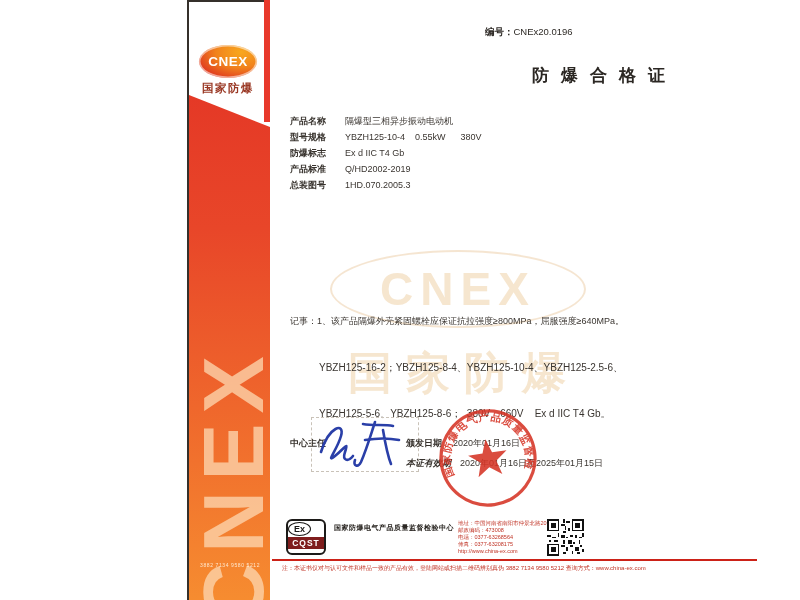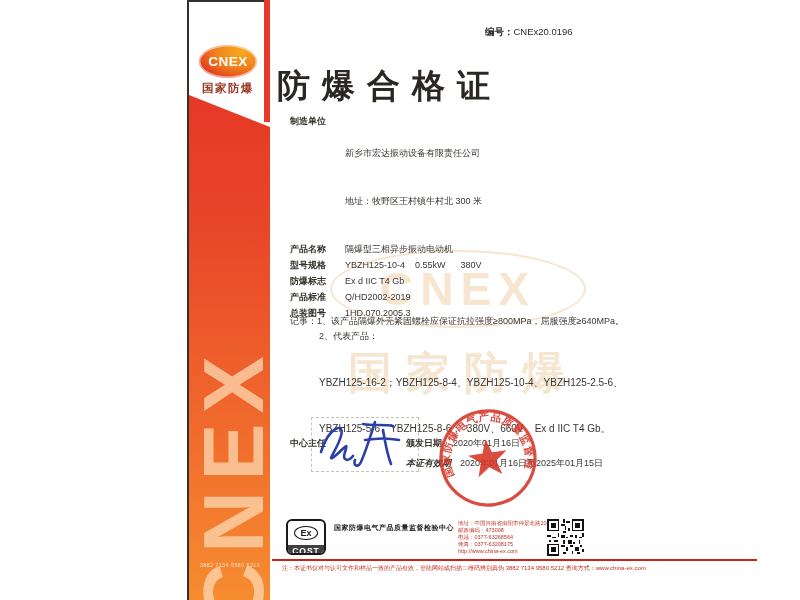--- a/index.html
+++ b/index.html
@@ -32,21 +32,21 @@
   
   .wm-oval{position:absolute;left:330px;top:250px;width:252px;height:74px;border-radius:50%;
       border:2px solid rgba(233,198,152,0.45);z-index:0;display:flex;align-items:center;justify-content:center;}
   .wm-cnex{font-size:46px;font-weight:bold;letter-spacing:7px;color:rgba(238,205,160,0.5);}
   .wm-gjfb{position:absolute;left:348px;top:344px;font-size:44px;font-weight:bold;letter-spacing:14px;
       color:rgba(238,205,160,0.5);z-index:0;white-space:nowrap;}
 
   
   .cert-no{position:absolute;left:485px;top:26px;font-size:9.5px;color:#2e2a26;z-index:1;}
   .cert-no b{font-weight:bold;}
-  .title{position:absolute;left:277px;top:64px;width:400px;text-align:left;font-size:33px;
+  .title{position:absolute;left:277px;top:64px;width:400px;text-align:right;font-size:17px;
       font-weight:bold;letter-spacing:12px;color:#2b2723;z-index:1;white-space:nowrap;}
 
   
   .fields{position:absolute;left:290px;top:113px;font-size:9px;line-height:16px;z-index:1;}
   .frow{display:flex;}
   .flabel{width:55px;font-weight:bold;flex-shrink:0;color:#37322d;}
   .fval{white-space:pre;color:#3a3530;}
 
   
   .standards{position:absolute;left:290px;top:232px;font-size:9px;line-height:14px;z-index:1;}
@@ -60,24 +60,24 @@
   .lbl{position:absolute;font-size:9px;font-weight:bold;color:#37322d;z-index:1;}
   .val{position:absolute;font-size:9px;color:#3a3530;z-index:1;white-space:nowrap;}
   .sig-box{position:absolute;left:311px;top:417px;width:106px;height:53px;
       border:1px dashed #c9c2b8;z-index:1;}
   .sig-svg{position:absolute;left:315px;top:418px;z-index:2;}
   .seal{position:absolute;left:437px;top:407px;z-index:3;opacity:0.88;}
 
   
   .cqst{position:absolute;left:286px;top:519px;width:40px;height:36px;border:2px solid #1c1a18;
       border-radius:6px;overflow:hidden;background:#fff;z-index:1;box-sizing:border-box;}
-  .cqst-ex{height:24px;display:flex;align-items:center;justify-content:center;}
+  .cqst-ex{height:16px;display:flex;align-items:center;}
   .cqst-ex span{border:1.5px solid #1c1a18;border-radius:50%;padding:0 5px;font-size:9px;
       font-weight:bold;color:#1c1a18;line-height:12px;}
-  .cqst-bar{height:12px;background:#404040;color:#fff;font-size:8.5px;font-weight:bold;
+  .cqst-bar{height:12px;background:#7f1d1d;color:#fff;font-size:8.5px;font-weight:bold;
       text-align:center;letter-spacing:1px;line-height:12px;}
   .org{position:absolute;left:334px;top:523px;z-index:1;color:#2b2723;}
   .org-small{font-size:7px;font-weight:bold;letter-spacing:0.5px;}
   .org-large{font-size:17px;font-weight:bold;letter-spacing:1.5px;margin-top:2px;white-space:nowrap;}
   .contact{position:absolute;left:458px;top:520px;font-size:5.5px;line-height:7px;
       color:#c03325;z-index:1;}
   .qr{position:absolute;left:547px;top:519px;z-index:1;}
   .red-rule{position:absolute;left:272px;top:559px;width:485px;height:2px;background:#cc2218;z-index:1;}
   .foot-note{position:absolute;left:282px;top:564px;font-size:6px;color:#c03325;z-index:1;white-space:nowrap;}
 </style>
@@ -107,27 +107,20 @@
     <div class="logo-sub">国家防爆</div>
   </div>
 
   <div class="cert-no">
     <b>编号：</b><span>CNEx20.0196</span>
   </div>
   <div class="title">防爆合格证</div>
 
   <div class="fields">
     <div class="frow">
-      <div class="flabel">制造单位</div>
-      <div class="fval">
-        <div>新乡市宏达振动设备有限责任公司</div>
-        <div>地址：牧野区王村镇牛村北 300 米</div>
-      </div>
-    </div>
-    <div class="frow">
       <div class="flabel">产品名称</div>
       <div class="fval">隔爆型三相异步振动电动机</div>
     </div>
     <div class="frow">
       <div class="flabel">型号规格</div>
       <div class="fval">YBZH125-10-4    0.55kW      380V</div>
     </div>
     <div class="frow">
       <div class="flabel">防爆标志</div>
       <div class="fval">Ex d IIC T4 Gb</div>
@@ -138,21 +131,20 @@
     </div>
     <div class="frow">
       <div class="flabel">总装图号</div>
       <div class="fval">1HD.070.2005.3</div>
     </div>
   </div>
 
 
   <div class="notes">
     <div>记事：1、该产品隔爆外壳紧固螺栓应保证抗拉强度≥800MPa，屈服强度≥640MPa。</div>
-    <div class="indent">2、代表产品：</div>
     <div class="indent latin">YBZH125-16-2；YBZH125-8-4、YBZH125-10-4、YBZH125-2.5-6、</div>
     <div class="indent latin">YBZH125-5-6、YBZH125-8-6；  380V、660V    Ex d IIC T4 Gb。</div>
   </div>
 
   <div class="lbl" style="left:290px;top:437px;">中心主任</div>
   <div class="sig-box"></div>
   <svg class="sig-svg" width="100" height="52" viewBox="0 0 100 52">
     <g fill="none" stroke="#2a3fa8" stroke-width="2.6" stroke-linecap="round">
       <path d="M6,34 C14,8 30,4 26,18 C22,32 10,46 20,38 C30,30 34,22 30,34 C27,43 33,44 38,38"></path>
       <path d="M48,6 C58,8 70,6 78,8 M60,4 C56,16 52,30 46,44 C43,50 38,48 40,42"></path>

